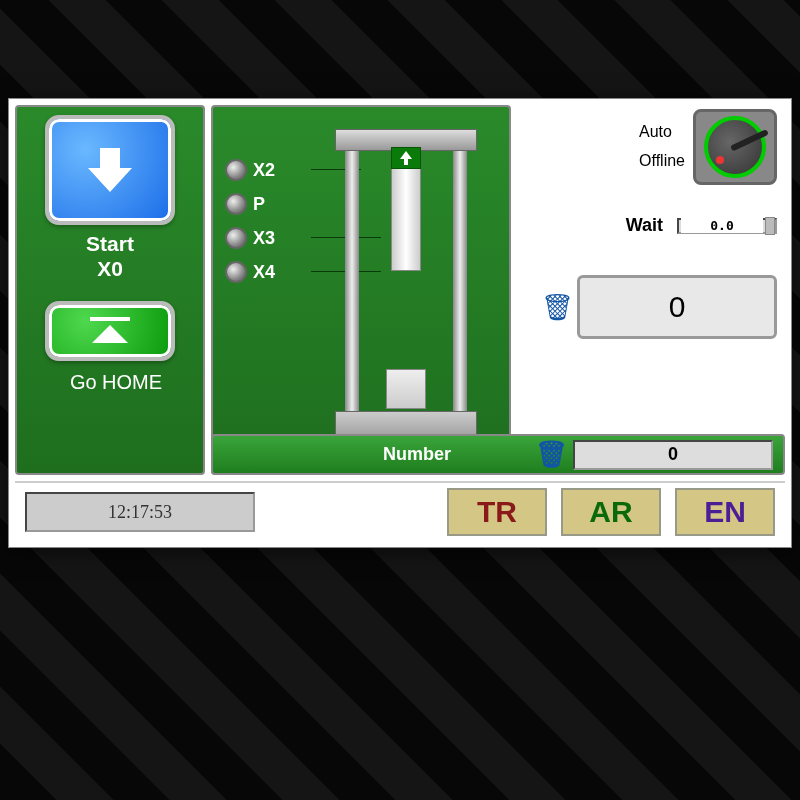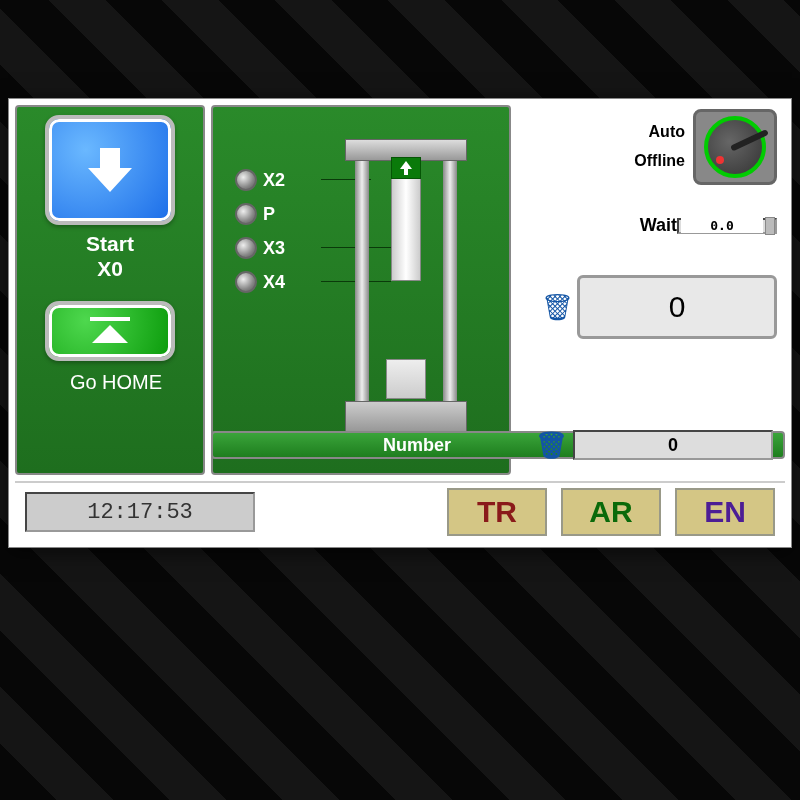--- a/index.html
+++ b/index.html
@@ -80,21 +80,21 @@
     margin-bottom: 6px;
   }
   .big-btn.blue { background: radial-gradient(circle at 30% 30%, #6ab8ff, #1a6ce8); }
   .big-btn.green { background: radial-gradient(circle at 30% 30%, #4ed84e, #0a9a0a); height: 60px; width: 130px; margin-top: 20px; }
 
   .start-label { font-size: 21px; text-align: center; line-height: 1.2; }
 
   .mid-panel {
     grid-row: 1 / 2;
     display: flex;
-    padding: 22px;
+    padding: 12px;
   }
   .sensor-col {
     width: 90px;
     display: flex; flex-direction: column;
     gap: 12px; padding-top: 40px;
   }
   .sensor {
     display: flex; align-items: center; gap: 6px;
     color: #fff; font-weight: bold; font-size: 18px;
   }
@@ -149,21 +149,21 @@
     grid-row: 1 / 2;
     background: #fff;
     position: relative;
     padding: 8px;
   }
   .mode-block {
     position: absolute; top: 4px; right: 8px;
     display: flex; align-items: center; gap: 8px;
   }
   .mode-labels {
-    text-align: right; font-weight: bold; font-size: 16px;
+    font-weight: normal; font-size: 16px;
     line-height: 1.8;
   }
   .dial {
     width: 84px; height: 76px;
     background: #888; border: 3px solid #666; border-radius: 8px;
     display: flex; align-items: center; justify-content: center;
   }
   .dial-inner {
     width: 62px; height: 62px; border-radius: 50%;
     background: radial-gradient(circle at 40% 40%, #666, #333);
@@ -177,21 +177,21 @@
     transform: translate(-10%,-50%) rotate(-25deg);
     border-radius: 3px;
   }
   .dial-dot {
     position: absolute; left: 8px; top: 36px;
     width: 8px; height: 8px; background: #e33; border-radius: 50%;
   }
 
   .wait-row {
     position: absolute; top: 110px; right: 8px;
-    display: flex; align-items: center; gap: 0;
+    display: flex; align-items: center; gap: 14px;
     font-weight: bold; font-size: 18px;
   }
   .wait-box {
     width: 100px; height: 16px;
     background: #ddd; border: 2px inset #999;
     display: flex; align-items: center;
   }
   .wait-val {
     flex: 1; background: #fff; margin: 2px;
     text-align: center; font-size: 13px; font-family: monospace;
@@ -208,49 +208,49 @@
   .counter-box {
     width: 200px; height: 64px;
     background: #e8e8e8; border: 3px solid #999; border-radius: 6px;
     display: flex; align-items: center; justify-content: center;
     font-size: 30px;
   }
 
   .number-bar {
     grid-column: 2 / 4; grid-row: 1 / 2;
     align-self: end;
-    height: 28px;
+    height: 41px;
     background: linear-gradient(#3aa43a,#1e7e1e);
     border: 2px solid #888; border-radius: 4px;
     display: flex; align-items: center; justify-content: flex-end;
     gap: 14px; padding: 0 10px;
     color: #fff; font-weight: bold; font-size: 18px;
     position: absolute;
-    left: 202px; right: 6px; bottom: 88px;
+    left: 202px; right: 6px; bottom: 72px;
   }
   .number-bar .label { margin-right: auto; margin-left: 160px; }
   .number-box {
     width: 200px; height: 30px;
     background: #ddd; border: 2px inset #999;
     color: #000; font-size: 18px;
     display: flex; align-items: center; justify-content: center;
   }
 
   .bottom-bar {
     grid-column: 1 / 4; grid-row: 2 / 3;
     background: #fff;
     border-top: 2px solid #ccc;
     display: flex; align-items: center;
     gap: 14px; padding: 4px 10px;
   }
   .clock {
     width: 230px; height: 40px;
     background: #ccc; border: 2px inset #999;
     display: flex; align-items: center; justify-content: center;
-    font-family: Liberation Mono, monospace; font-size: 22px; color: #333;
+    font-family: Liberation Serif, serif; font-size: 18px; color: #333;
   }
   .spacer { flex: 1; }
   .lang-btn {
     width: 100px; height: 48px;
     background: #d4c685; border: 2px solid #998;
     display: flex; align-items: center; justify-content: center;
     font-size: 30px; font-weight: bold;
     font-family: Arial Black, sans-serif;
   }
   .lang-btn.ar { color: #0a6a0a; }

